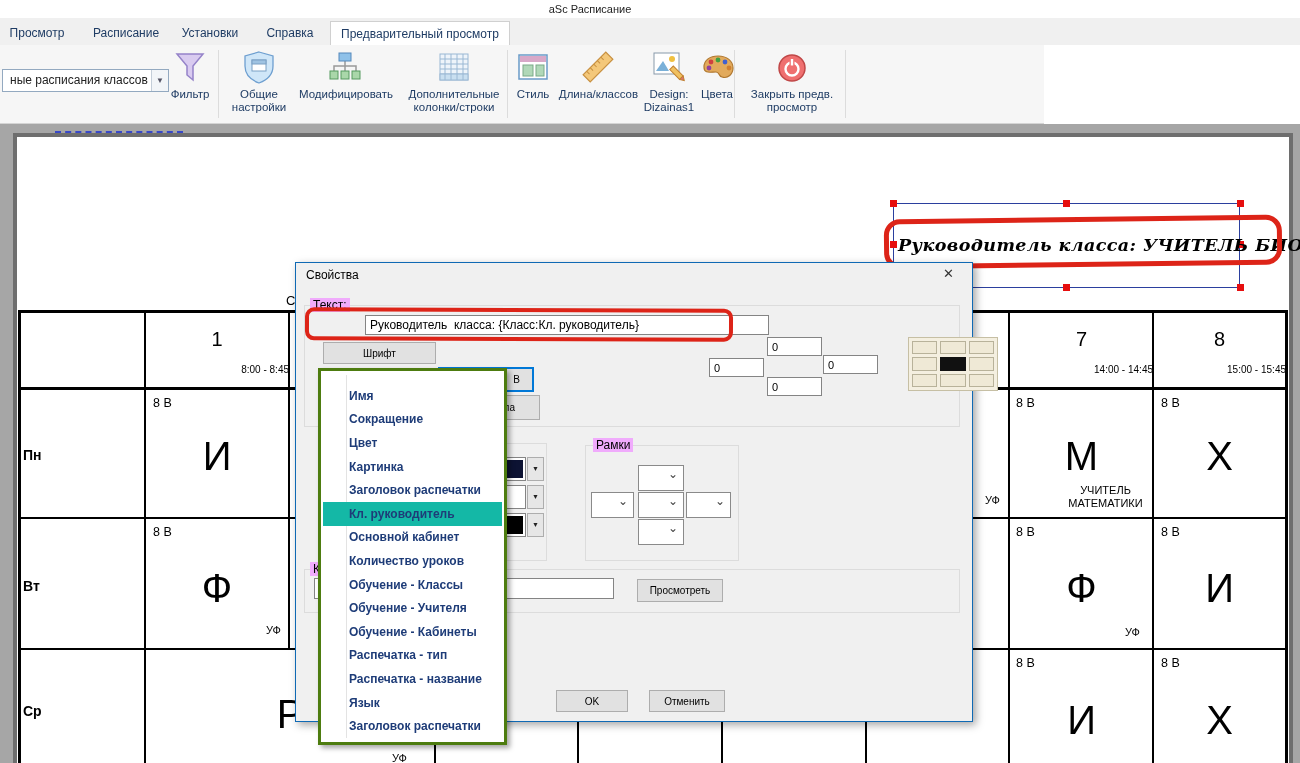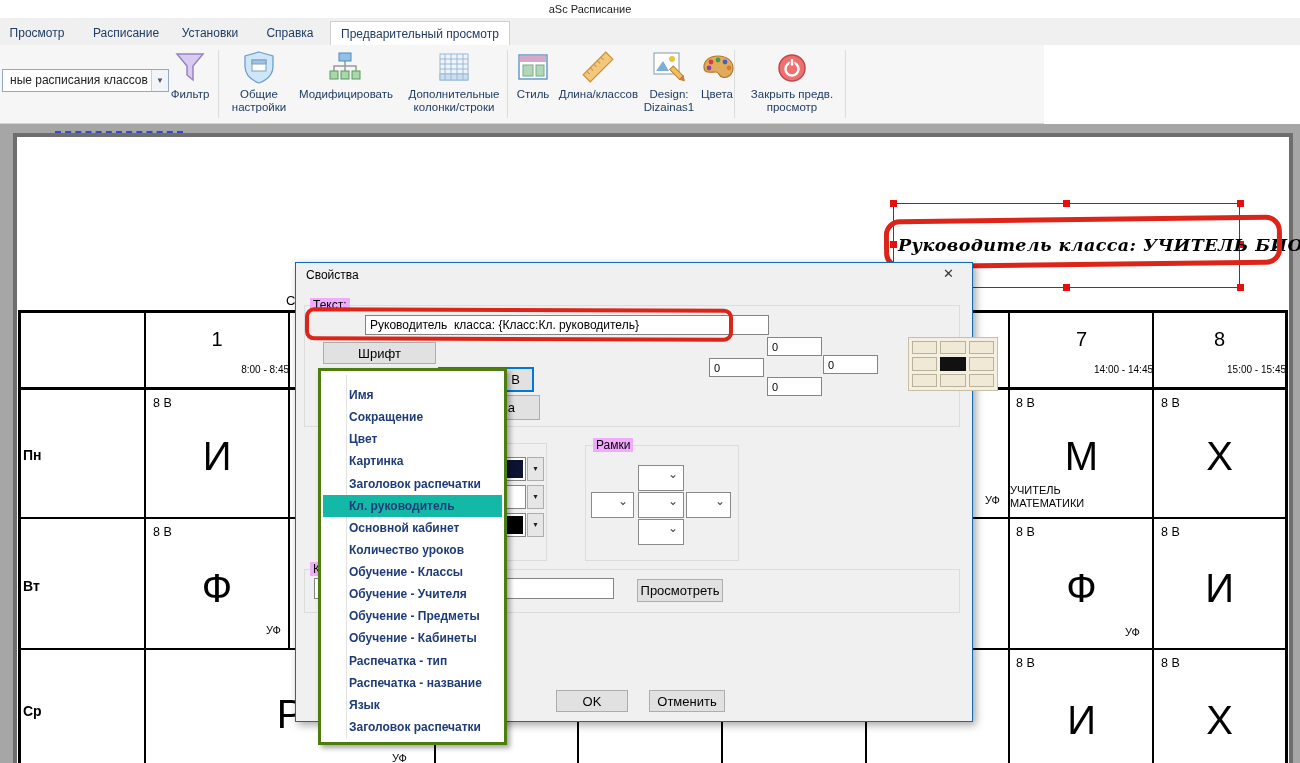--- a/index.html
+++ b/index.html
@@ -27,37 +27,37 @@
   .preview-bg { left:0; top:124px; width:1300px; height:639px; background:#a6a6a6; }
   .page { left:13px; top:133px; width:1280px; height:630px; background:#fff; border:4px solid #6e6e6e; border-bottom:none; }
   .dash-line { left:55px; top:131px; width:128px; height:0; border-top:2px dashed #3848c8; }
 
   .tl { position:absolute; background:#000; }
   .hdr-num { position:absolute; font-size:20px; color:#000; text-align:center; }
   .hdr-time { position:absolute; font-size:10px; color:#000; text-align:right; }
   .day { position:absolute; font-size:14px; font-weight:bold; color:#000; }
   .grp { position:absolute; font-size:12.5px; color:#000; }
   .subj { position:absolute; font-size:40px; color:#000; text-align:center; line-height:1; }
-  .teach { position:absolute; font-size:11px; color:#000; line-height:13px; }
+  .teach { position:absolute; font-size:11px; color:#000; text-align:center; line-height:13px;margin-left:24px; }
   .corner { position:absolute; font-size:11px; color:#000; text-align:right; }
 
   .sel-rect { left:893px; top:203px; width:347px; height:85px; border:1px solid #2b3f9e; }
   .handle { position:absolute; width:7px; height:7px; background:#e60e0e; }
   .fancy { left:898px; top:235px; width:390px; font-family:"DejaVu Serif", serif; font-style:italic; font-weight:bold; font-size:17.5px; letter-spacing:0.4px; color:#000; white-space:nowrap; }
   .red-ann { border:5px solid #dd2418; border-radius:16px; }
   .frag { font-size:13px; color:#000; }
 
   
   .dialog { left:295px; top:262px; width:678px; height:460px; background:#f0f0f0; border:1px solid #0f69b4; box-shadow:3px 3px 8px rgba(0,0,0,.35); }
   .dlg-title { position:absolute; left:10px; top:5px; font-size:12px; color:#000; }
   .dlg-close { position:absolute; right:18px; top:3px; font-size:13px; color:#333; cursor:default; }
   .gbox { position:absolute; border:1px solid #dcdcdc; }
   .glabel { position:absolute; font-size:12px; color:#000; background:#f0abfc; padding:0 3px; }
   .tinput { position:absolute; background:#fff; border:1px solid #848484; font-family:"Liberation Sans",sans-serif; font-size:12px; color:#000; padding-left:4px; }
-  .btn { position:absolute; background:#e1e1e1; border:1px solid #adadad; font-family:"Liberation Sans",sans-serif; font-size:13px; color:#000; text-align:center; }
+  .btn { position:absolute; background:#e1e1e1; border:1px solid #adadad; font-family:"Liberation Sans",sans-serif; font-size:10px; color:#000; text-align:center; }
   .align-grid { position:absolute; left:612px; top:74px; width:90px; height:54px; background:#f4efe0; border:1px solid #c6bfa4; display:grid; grid-template-columns:repeat(3,1fr); grid-template-rows:repeat(3,1fr); gap:3px; padding:3px; }
   .align-cell { background:#efe9d6; border:1px solid #b8b29a; }
   .align-cell.sel { background:#111; border-color:#111; }
   .spin { position:absolute; width:55px; height:19px; background:#fff; border:1px solid #848484; font-size:11px; font-family:"Liberation Sans",sans-serif; padding-left:4px; color:#000; }
   .swatch { position:absolute; width:70px; height:24px; border:1px solid #848484; background:#fff; padding:2px; }
   .swatch > div { width:100%; height:100%; }
   .drop-arrow { position:absolute; width:17px; height:24px; background:#e6e6e6; border:1px solid #adadad; font-size:7px; color:#222; text-align:center; line-height:22px; }
   .fcombo { position:absolute; background:#fff; border:1px solid #8a8a8a; }
   .fcombo:after { content:"⌄"; position:absolute; right:5px; top:1px; font-size:12px; color:#444; }
 
@@ -309,21 +309,20 @@
     <div class="mi">Имя</div>
     <div class="mi">Сокращение</div>
     <div class="mi">Цвет</div>
     <div class="mi">Картинка</div>
     <div class="mi">Заголовок распечатки</div>
     <div class="mi hl">Кл. руководитель</div>
     <div class="mi">Основной кабинет</div>
     <div class="mi">Количество уроков</div>
     <div class="mi">Обучение - Классы</div>
     <div class="mi">Обучение - Учителя</div>
-    <div class="mi">Обучение - Предметы</div>
     <div class="mi">Обучение - Кабинеты</div>
     <div class="mi">Распечатка - тип</div>
     <div class="mi">Распечатка - название</div>
     <div class="mi">Язык</div>
     <div class="mi">Заголовок распечатки</div>
   </div>
 
 </div>
 
 </body></html>

